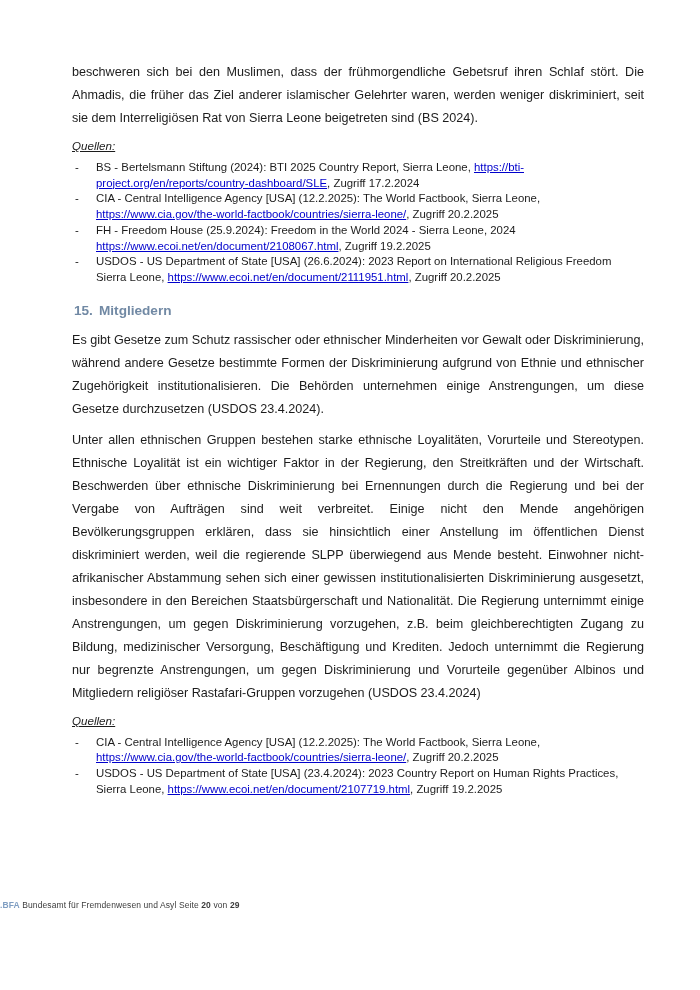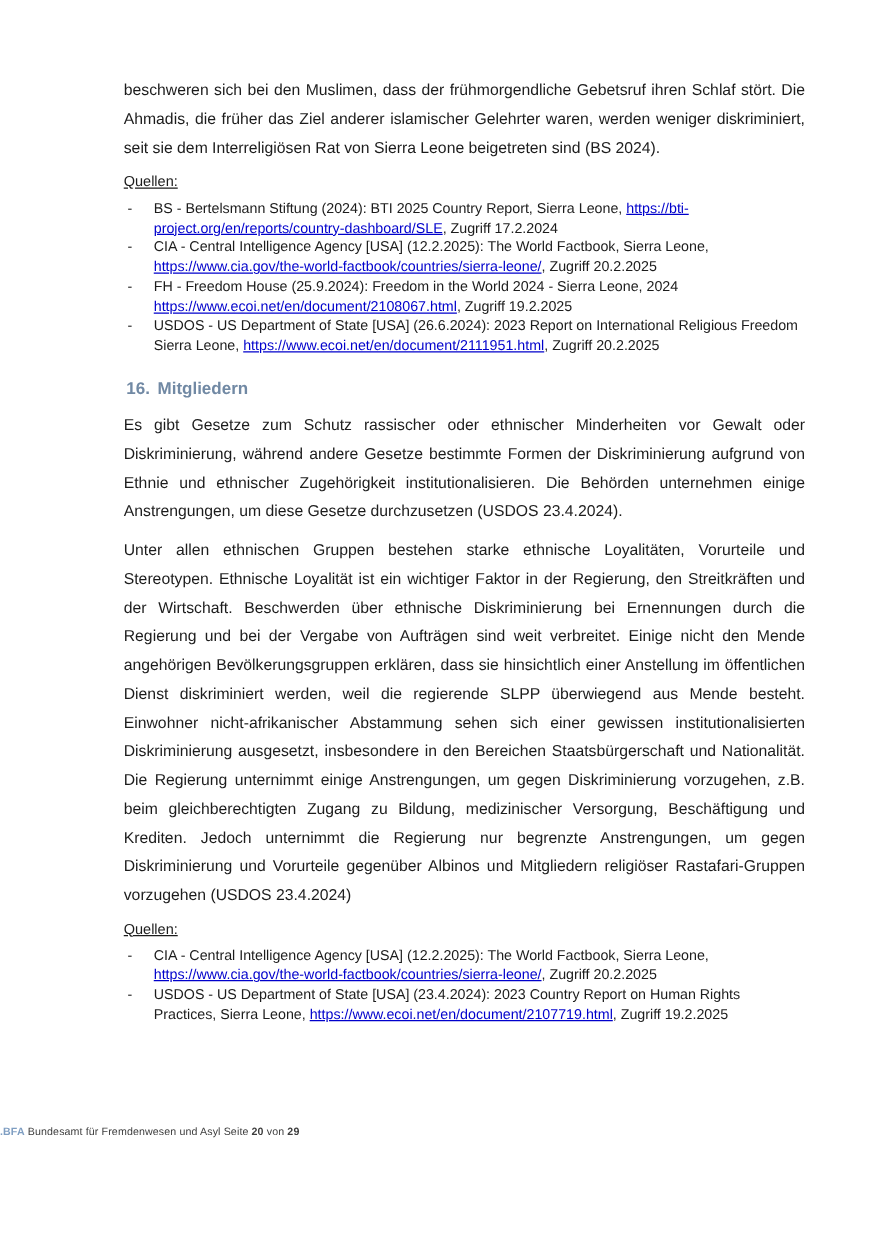--- a/index.html
+++ b/index.html
@@ -11,35 +11,36 @@
     position: relative;
     width: 700px;
     height: 990px;
     background: #ffffff;
     font-family: "Liberation Sans", "DejaVu Sans", sans-serif;
     color: var(--text, #1c1c1c);
     overflow: hidden;
     box-sizing: border-box;
   }
   .content {
-    padding: 61px 56px 0 99px;
+    padding: 61px 56px 0 72px;
   }
   p.body-para {
     margin: 0 0 8px 0;
     font-size: 12.6px;
     line-height: 23px;
     text-align: justify;
     color: var(--text, #1c1c1c);
   }
   .sources-label {
     font-size: 11.6px;
     line-height: 16px;
     text-decoration: underline;
     margin: 0 0 6px 0;
     color: var(--text, #1c1c1c);
+    font-style: italic;
   }
   ul.sources {
     list-style: none;
     margin: 0;
     padding: 0;
   }
   ul.sources li {
     display: flex;
     font-size: 11.4px;
     line-height: 15.7px;
@@ -114,21 +115,21 @@
         <span class="marker">-</span>
         <span class="src-text"><span>FH - Freedom House (25.9.2024): Freedom in the World 2024 - Sierra Leone, 2024 </span><a class="link">https://www.ecoi.net/en/document/2108067.html</a><span>, Zugriff 19.2.2025</span></span>
       </li>
       <li>
         <span class="marker">-</span>
         <span class="src-text"><span>USDOS - US Department of State [USA] (26.6.2024): 2023 Report on International Religious Freedom Sierra Leone, </span><a class="link">https://www.ecoi.net/en/document/2111951.html</a><span>, Zugriff 20.2.2025</span></span>
       </li>
     </ul>
 
     <h2 class="section-heading">
-      <span class="sec-num">16.</span>
+      <span class="sec-num">15.</span>
       <span class="sec-title">Mitgliedern</span>
     </h2>
 
     <p class="body-para">Es gibt Gesetze zum Schutz rassischer oder ethnischer Minderheiten vor Gewalt oder Diskriminierung, während andere Gesetze bestimmte Formen der Diskriminierung aufgrund von Ethnie und ethnischer Zugehörigkeit institutionalisieren. Die Behörden unternehmen einige Anstrengungen, um diese Gesetze durchzusetzen (USDOS 23.4.2024).</p>
 
 
     <p class="body-para">Unter allen ethnischen Gruppen bestehen starke ethnische Loyalitäten, Vorurteile und Stereotypen. Ethnische Loyalität ist ein wichtiger Faktor in der Regierung, den Streitkräften und der Wirtschaft. Beschwerden über ethnische Diskriminierung bei Ernennungen durch die Regierung und bei der Vergabe von Aufträgen sind weit verbreitet. Einige nicht den Mende angehörigen Bevölkerungsgruppen erklären, dass sie hinsichtlich einer Anstellung im öffentlichen Dienst diskriminiert werden, weil die regierende SLPP überwiegend aus Mende besteht. Einwohner nicht-afrikanischer Abstammung sehen sich einer gewissen institutionalisierten Diskriminierung ausgesetzt, insbesondere in den Bereichen Staatsbürgerschaft und Nationalität. Die Regierung unternimmt einige Anstrengungen, um gegen Diskriminierung vorzugehen, z.B. beim gleichberechtigten Zugang zu Bildung, medizinischer Versorgung, Beschäftigung und Krediten. Jedoch unternimmt die Regierung nur begrenzte Anstrengungen, um gegen Diskriminierung und Vorurteile gegenüber Albinos und Mitgliedern religiöser Rastafari-Gruppen vorzugehen (USDOS 23.4.2024)</p>
 
     <div class="sources-label">Quellen:</div>
 

